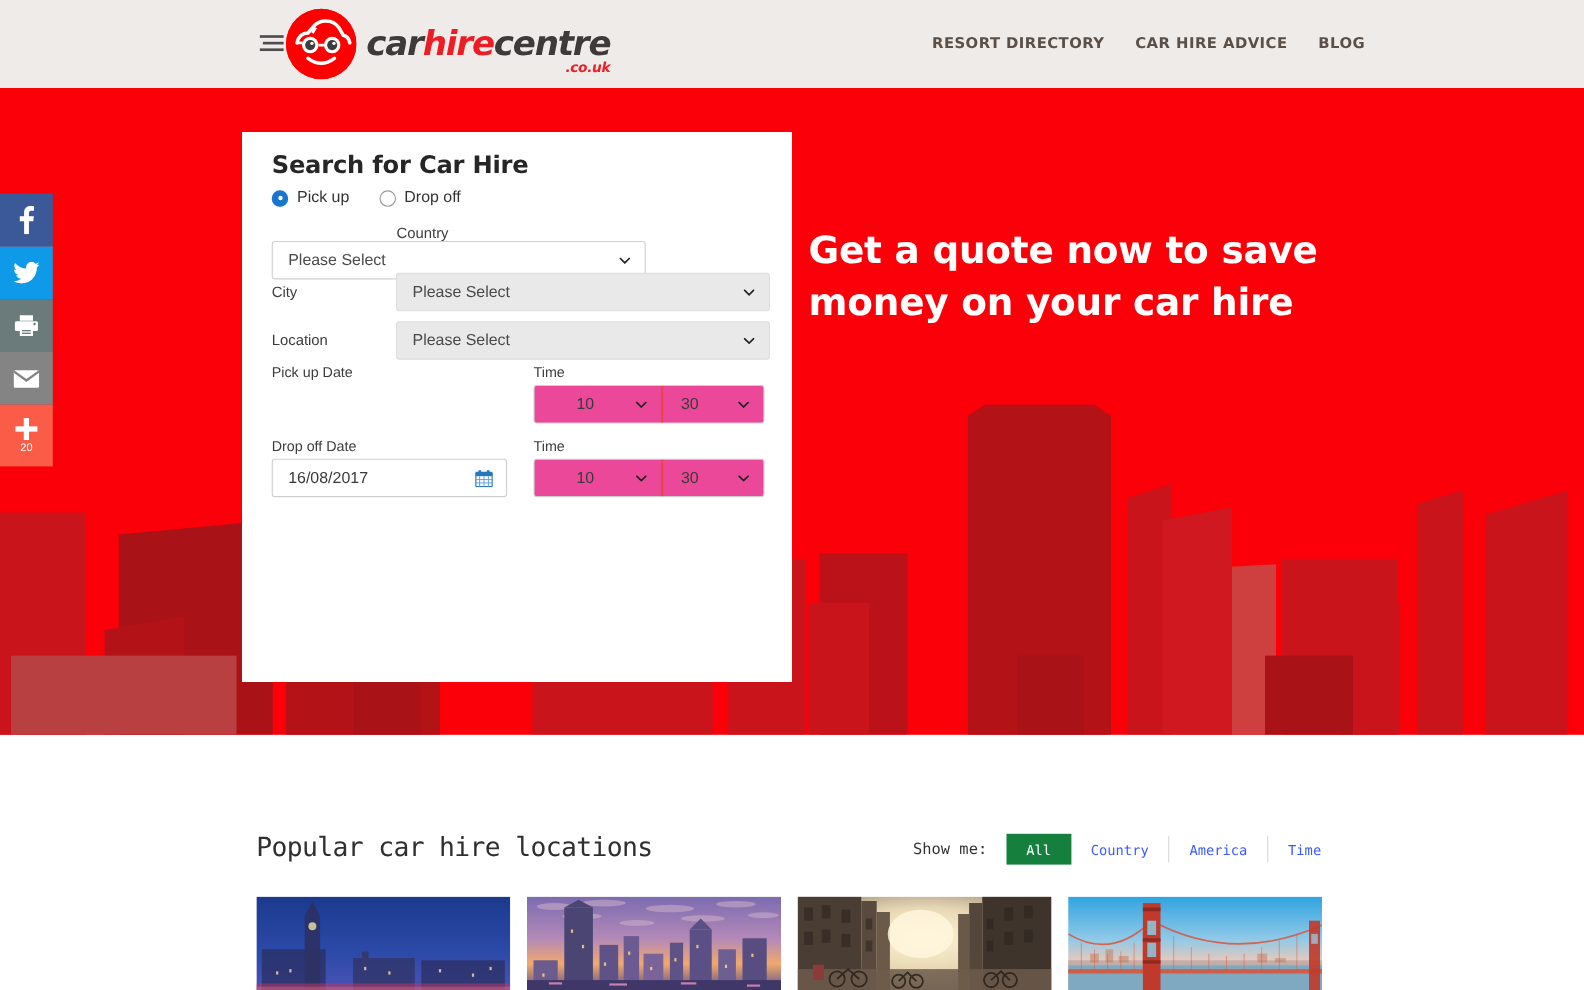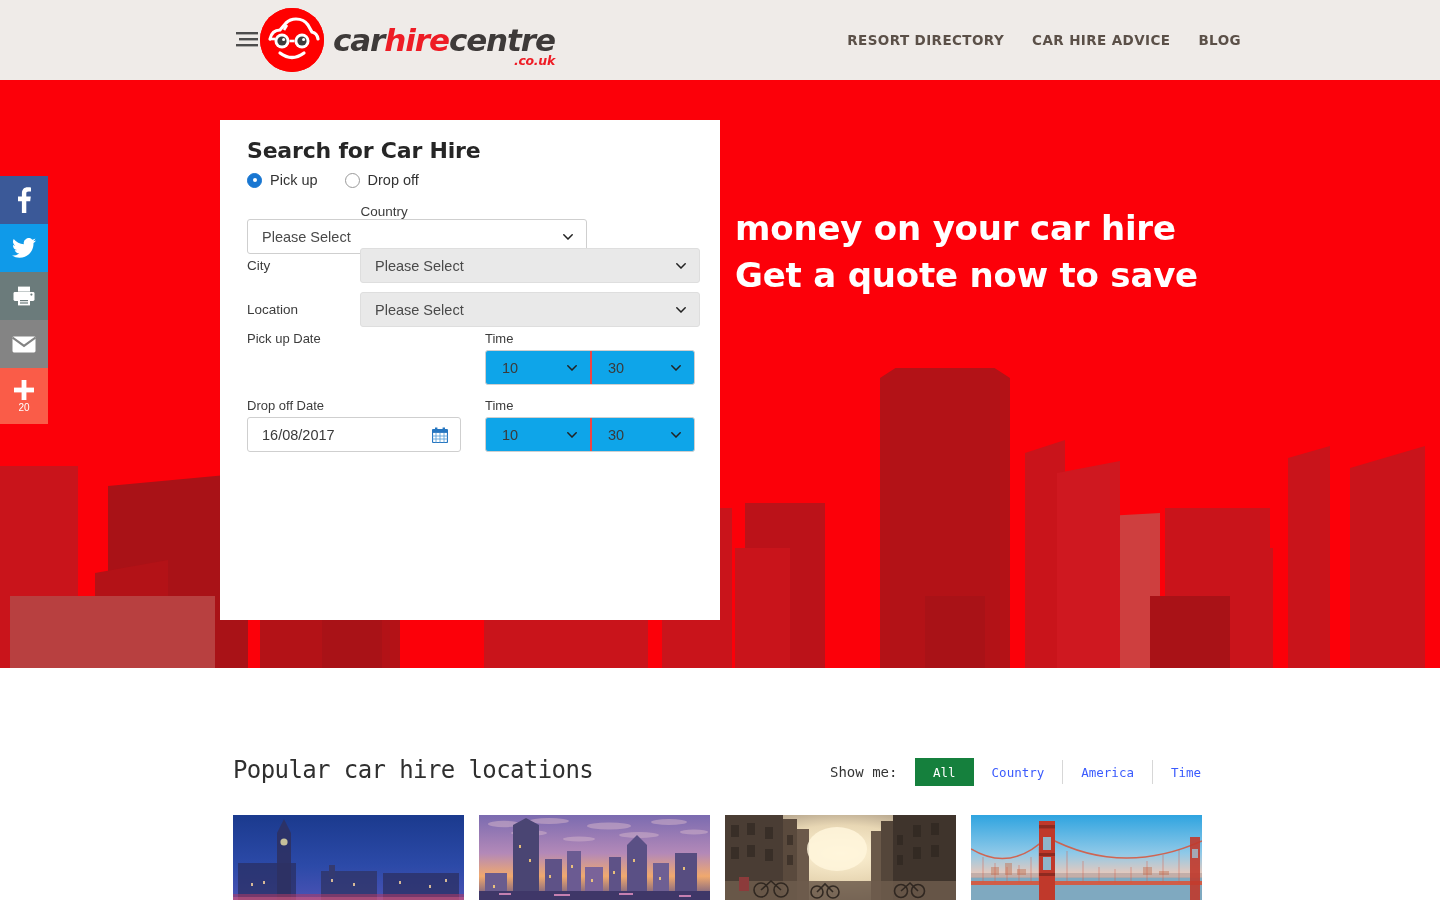--- a/index.html
+++ b/index.html
@@ -129,21 +129,21 @@
     position: absolute; height: 35px;
     border: 1px solid #cfcfcf; border-radius: 3px;
     background: #fff; display: flex; align-items: center;
     padding-left: 14px; font-size: 14.5px; color: #3a3a3a;
   }
   .cal-ico { position: absolute; right: 12px; top: 9px; }
 
   .tbox {
     position: absolute; height: 35px;
     border: 1px solid #cfcfcf; border-radius: 3px;
-    background: #0ea5e9; display: flex;
+    background: #ec4899; display: flex; padding-left: 22px;
   }
   .tpart {
     width: 50%; height: 100%; position: relative;
     display: flex; align-items: center; padding-left: 16px;
     font-size: 14.5px; color: #3a3a3a;
   }
   .tpart + .tpart { border-left: 2px solid #ef4444; }
 
   .chk-row {
     position: absolute; left: 247px; top: 464px;
@@ -279,22 +279,22 @@
     <rect x="1218" y="180" width="55" height="120" fill="#c9141b"></rect>
 
     <rect x="0" y="230" width="1440" height="70" fill="#cf1820" opacity="0"></rect>
     <rect x="10" y="228" width="205" height="72" fill="#b84040"></rect>
     <rect x="322" y="228" width="60" height="72" fill="#a91217"></rect>
     <rect x="925" y="228" width="60" height="72" fill="#a91217"></rect>
     <rect x="1150" y="228" width="80" height="72" fill="#a91217"></rect>
   </svg>
 
   <div class="hero-head">
+    <div>Get a quote now to save</div>
     <div>money on your car hire</div>
-    <div>Get a quote now to save</div>
   </div>
 </div>
 
 <div class="card">
 
   <div class="card-title">Search for Car Hire</div>
 
   <div class="radio-row">
     <label class="radio-opt">
       <span class="rdo on"></span>

